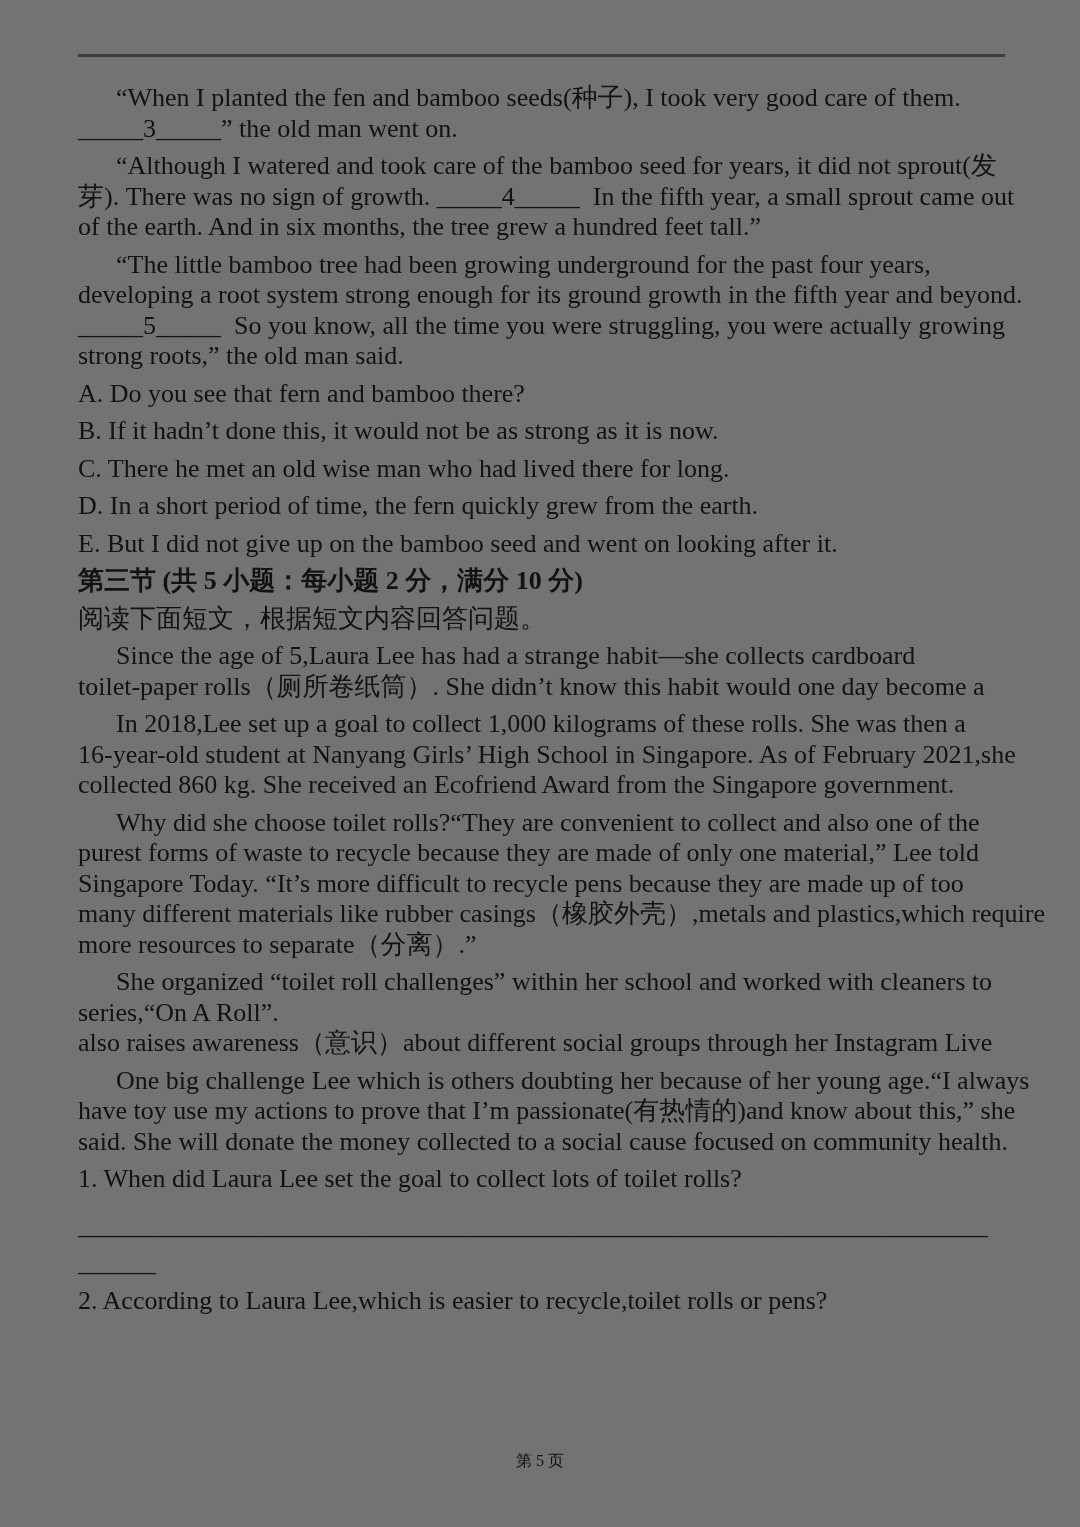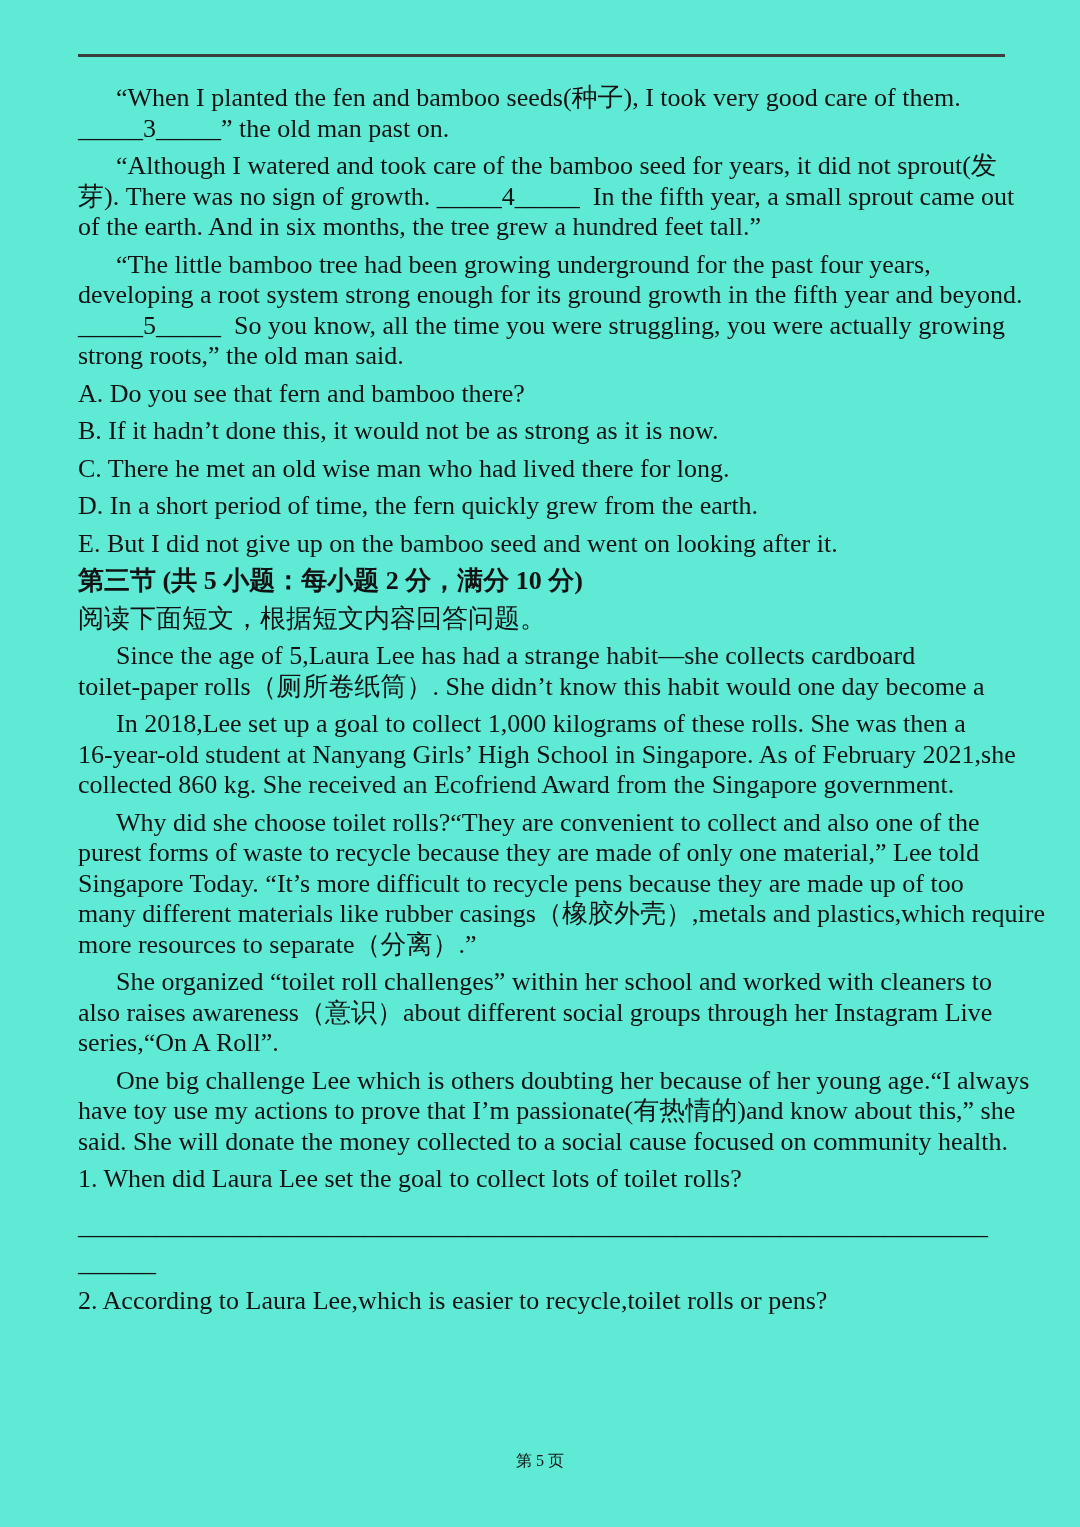--- a/index.html
+++ b/index.html
@@ -1,20 +1,20 @@
 <!DOCTYPE html>
 <html><head>
 <meta charset="utf-8">
 <style>
   html, body { margin: 0; padding: 0; background: #ffffff; }
   .page {
     position: relative;
     width: 1080px;
     height: 1527px;
-    background: #5eead4;
+    background: #737373;
     color: #121212;
     font-family: "Liberation Serif", serif;
     font-size: 26px;
     line-height: 30.5px;
     overflow: hidden;
   }
   .content {
     position: absolute;
     left: 78px;
     top: 54px;
@@ -43,21 +43,21 @@
 </head>
 <body>
 
 <div class="page">
   <div class="content">
 
     <div class="rule"></div>
 
     <div class="block">
       <div class="line ind">“When I planted the fen and bamboo seeds(种子), I took very good care of them.</div>
-      <div class="line">_____3_____” the old man past on.</div>
+      <div class="line">_____3_____” the old man went on.</div>
     </div>
 
     <div class="block">
       <div class="line ind">“Although I watered and took care of the bamboo seed for years, it did not sprout(发</div>
       <div class="line">芽). There was no sign of growth. _____4_____  In the fifth year, a small sprout came out</div>
       <div class="line">of the earth. And in six months, the tree grew a hundred feet tall.”</div>
     </div>
 
     <div class="block">
       <div class="line ind">“The little bamboo tree had been growing underground for the past four years,</div>
@@ -90,22 +90,22 @@
       <div class="line ind">Why did she choose toilet rolls?“They are convenient to collect and also one of the</div>
       <div class="line">purest forms of waste to recycle because they are made of only one material,” Lee told</div>
       <div class="line">Singapore Today. “It’s more difficult to recycle pens because they are made up of too</div>
       <div class="line">many different materials like rubber casings（橡胶外壳）,metals and plastics,which require</div>
       <div class="line">more resources to separate（分离）.”</div>
     </div>
 
 
     <div class="block">
       <div class="line ind">She organized “toilet roll challenges” within her school and worked with cleaners to</div>
+      <div class="line">series,“On A Roll”.</div>
       <div class="line">also raises awareness（意识）about different social groups through her Instagram Live</div>
-      <div class="line">series,“On A Roll”.</div>
     </div>
 
     <div class="block">
       <div class="line ind">One big challenge Lee which is others doubting her because of her young age.“I always</div>
       <div class="line">have toy use my actions to prove that I’m passionate(有热情的)and know about this,” she</div>
       <div class="line">said. She will donate the money collected to a social cause focused on community health.</div>
     </div>
 
     <div class="block line">1. When did Laura Lee set the goal to collect lots of toilet rolls?</div>
     <div class="block line blank-long">______________________________________________________________________</div>

